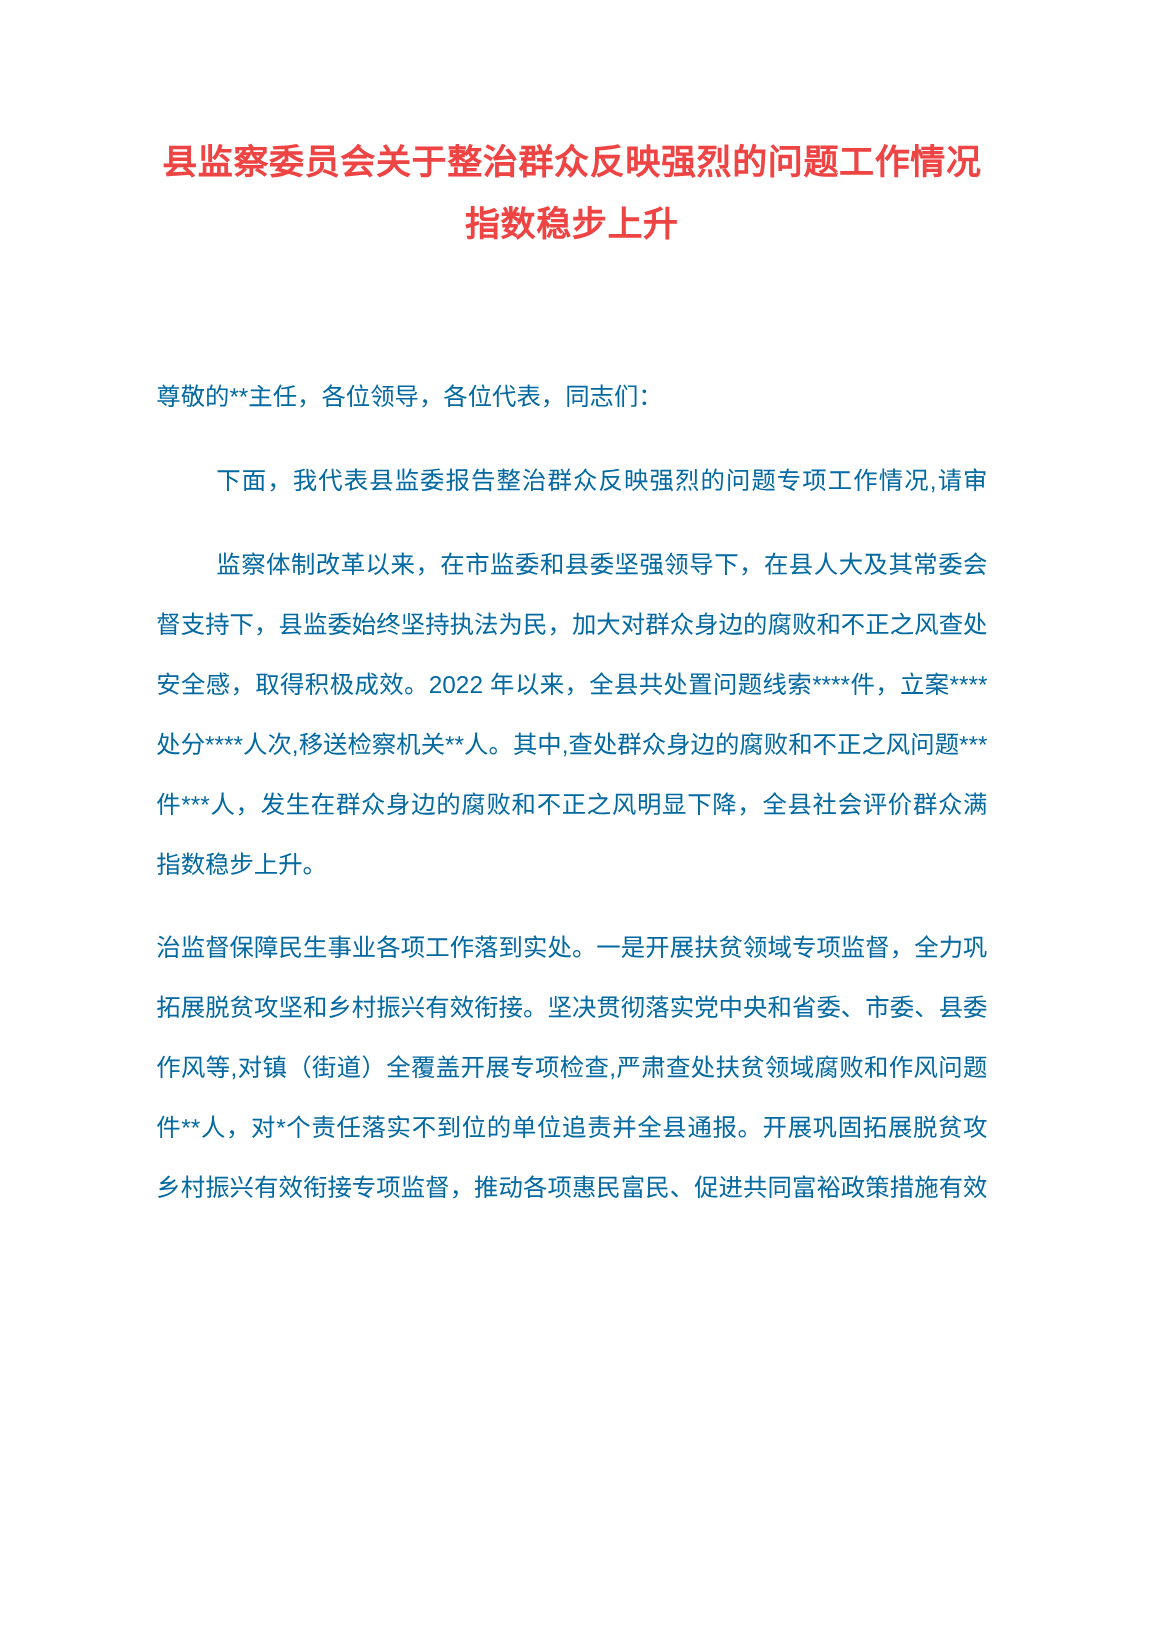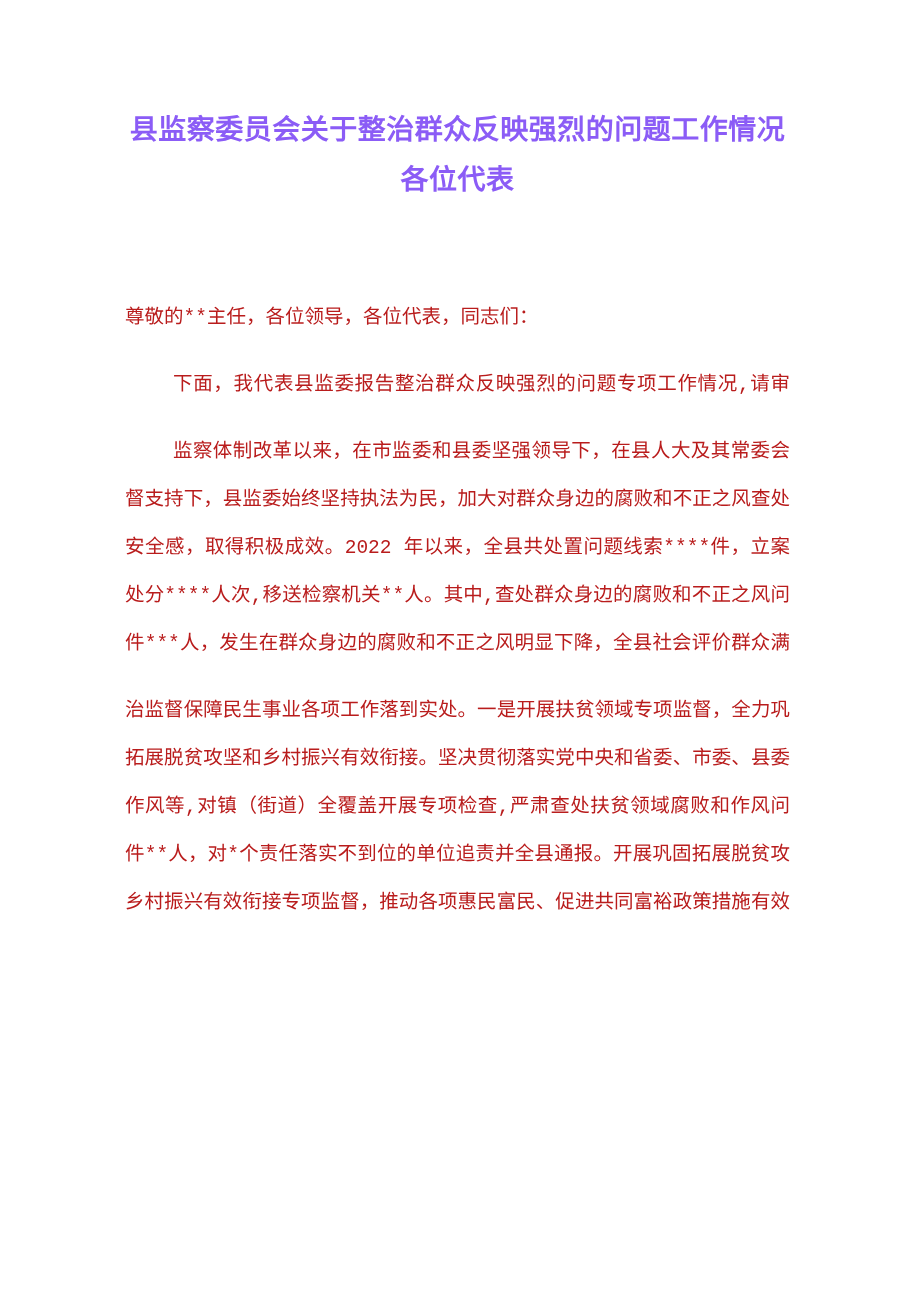--- a/index.html
+++ b/index.html
@@ -18,28 +18,28 @@
   .content {
     box-sizing: border-box;
     width: 920px;
     padding: 105px 130px 0 125px; 
   }
   .doc-title {
     font-family: "Liberation Sans", "DejaVu Sans", sans-serif;
     font-weight: bold;
     font-size: 28px;
     line-height: 50px;
-    color: #8b5cf6;
+    color: #ef4444;
     text-align: center;
     letter-spacing: 0.5px;
   }
   .doc-body {
-    font-family: Liberation Mono, monospace;
+    font-family: Liberation Sans, sans-serif;
     font-size: 19.5px;
-    color: #b91c1c;
+    color: #0369a1;
   }
   .salutation {
     margin-top: 89px;
     line-height: 48px;
     text-align: left;
     white-space: nowrap;
   }
   .paragraph {
     margin-top: 19px;
   }
@@ -58,36 +58,37 @@
   }
 </style>
 </head>
 <body>
 
 <div class="page">
   <div class="content">
 
     <div class="doc-title">
       <div>县监察委员会关于整治群众反映强烈的问题工作情况</div>
-      <div>各位代表</div>
+      <div>指数稳步上升</div>
     </div>
 
     <div class="doc-body">
       <div class="salutation">尊敬的**主任，各位领导，各位代表，同志们：</div>
 
       <div>
           <div class="paragraph">
             <div class="line last first">下面，我代表县监委报告整治群众反映强烈的问题专项工作情况,请审议。</div>
           </div>
           <div class="paragraph">
             <div class="line first">监察体制改革以来，在市监委和县委坚强领导下，在县人大及其常委会的监</div>
             <div class="line">督支持下，县监委始终坚持执法为民，加大对群众身边的腐败和不正之风查处力</div>
             <div class="line">安全感，取得积极成效。2022 年以来，全县共处置问题线索****件，立案****件，</div>
             <div class="line">处分****人次,移送检察机关**人。其中,查处群众身边的腐败和不正之风问题***</div>
             <div class="line">件***人，发生在群众身边的腐败和不正之风明显下降，全县社会评价群众满意度</div>
+            <div class="line last">指数稳步上升。</div>
           </div>
           <div class="paragraph">
             <div class="line">治监督保障民生事业各项工作落到实处。一是开展扶贫领域专项监督，全力巩固</div>
             <div class="line">拓展脱贫攻坚和乡村振兴有效衔接。坚决贯彻落实党中央和省委、市委、县委决</div>
             <div class="line">作风等,对镇（街道）全覆盖开展专项检查,严肃查处扶贫领域腐败和作风问题**</div>
             <div class="line">件**人，对*个责任落实不到位的单位追责并全县通报。开展巩固拓展脱贫攻坚和</div>
             <div class="line">乡村振兴有效衔接专项监督，推动各项惠民富民、促进共同富裕政策措施有效落</div>
           </div>
         </div>
     </div>

